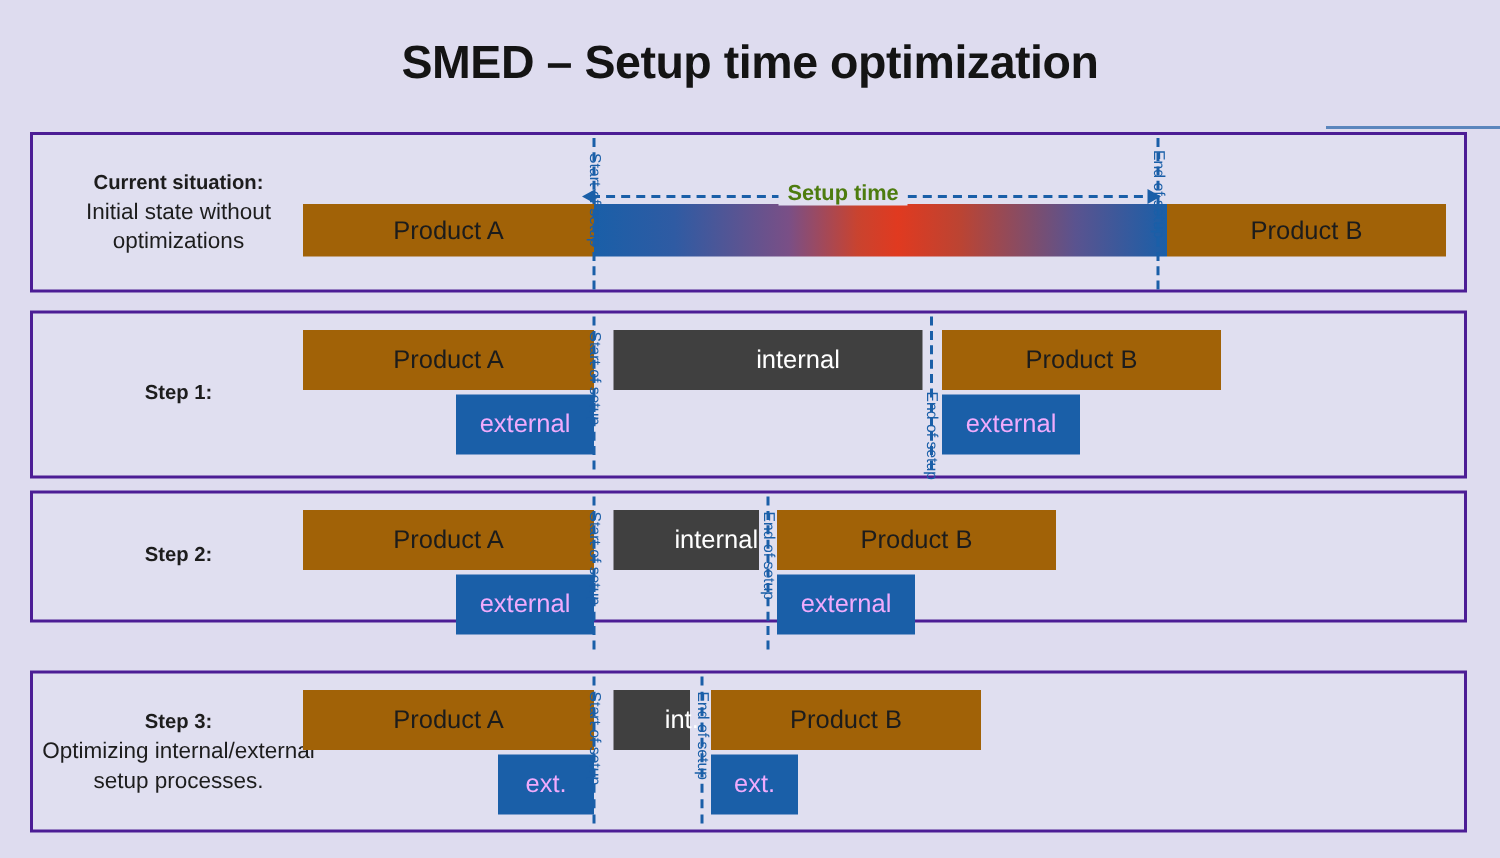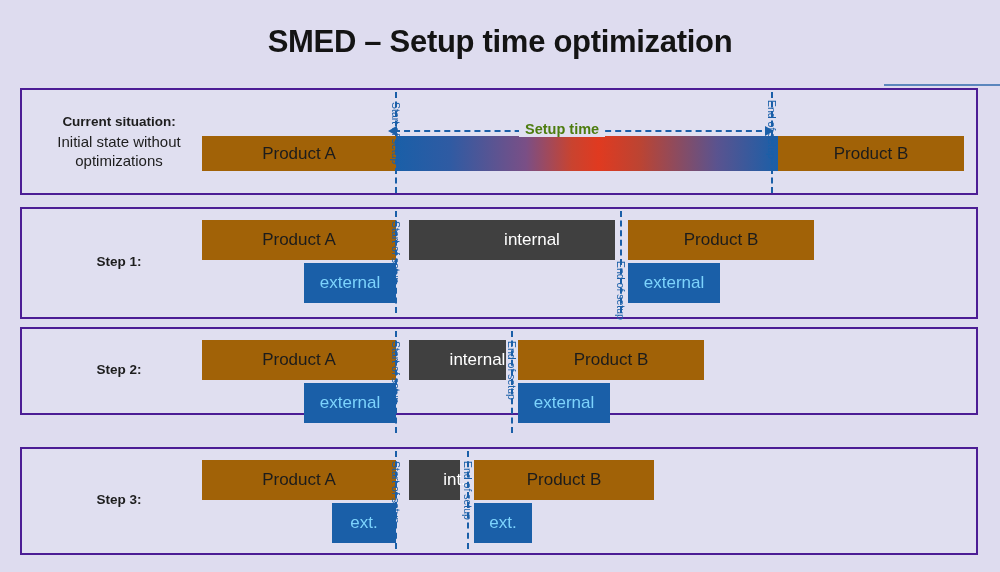--- a/index.html
+++ b/index.html
@@ -54,21 +54,21 @@
   
   .bar{
     position:absolute;
     display:flex;align-items:center;justify-content:center;
     box-sizing:border-box;
     font-size:17px;
     white-space:nowrap;
   }
   .bar.yellow{background:#a16207;color:#1c1c1c;}
   .bar.red{background:#404040;color:#ffffff;padding-left:40px;}
-  .bar.blue{background:#1a5fa8;color:#7dd3fc;}
+  .bar.blue{background:#1a5fa8;color:#f0abfc;}
   .bar.grad{
     background:linear-gradient(90deg,#1a5fa8 0%,#2f5ba3 14%,#7a4f86 34%,#c9432f 46%,#e03a20 53%,#bb4433 64%,#5a538f 84%,#1a5fa8 100%);
   }
 
   
   .marker{position:absolute;width:0;border-left:2px dashed #1a5fa8;}
   .vlabel{
     position:absolute;
     font-size:10.5px;color:#1a5fa8;
     white-space:nowrap;
@@ -160,20 +160,21 @@
       <div class="marker" style="left:373px;top:2px;height:102px;"></div>
       <div class="marker" style="left:489px;top:2px;height:102px;"></div>
       <div class="vlabel" style="left:380px;top:12px;">Start of setup</div>
       <div class="vlabel" style="left:496px;top:12px;">End of setup</div>
     </div>
   </div>
 
   <div class="row" id="row3">
     <div class="rowlabel">
       <div class="head">Step 3:</div>
+      <div class="desc">Optimizing internal/external setup processes.</div>
     </div>
 
     <div class="track">
       <div class="bar yellow" style="left:180px;top:11px;width:194px;height:40px;">Product A</div>
       <div class="bar red" style="left:387px;top:11px;width:51px;height:40px;">int.</div>
       <div class="bar blue" style="left:310px;top:54px;width:64px;height:40px;">ext.</div>
       <div class="bar yellow" style="left:452px;top:11px;width:180px;height:40px;">Product B</div>
       <div class="bar blue" style="left:452px;top:54px;width:58px;height:40px;">ext.</div>
 
       <div class="marker" style="left:373px;top:2px;height:98px;"></div>

